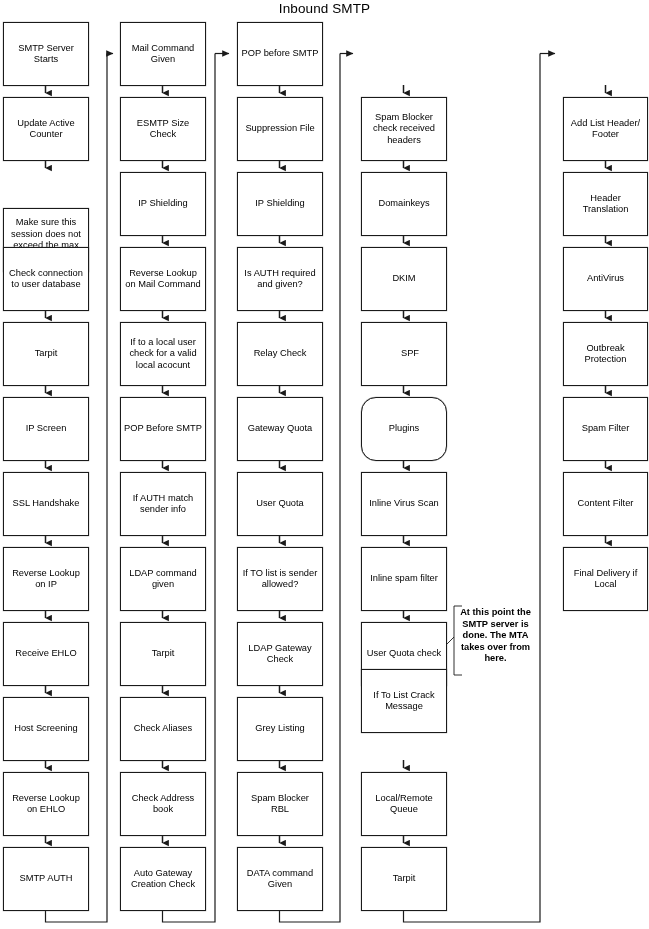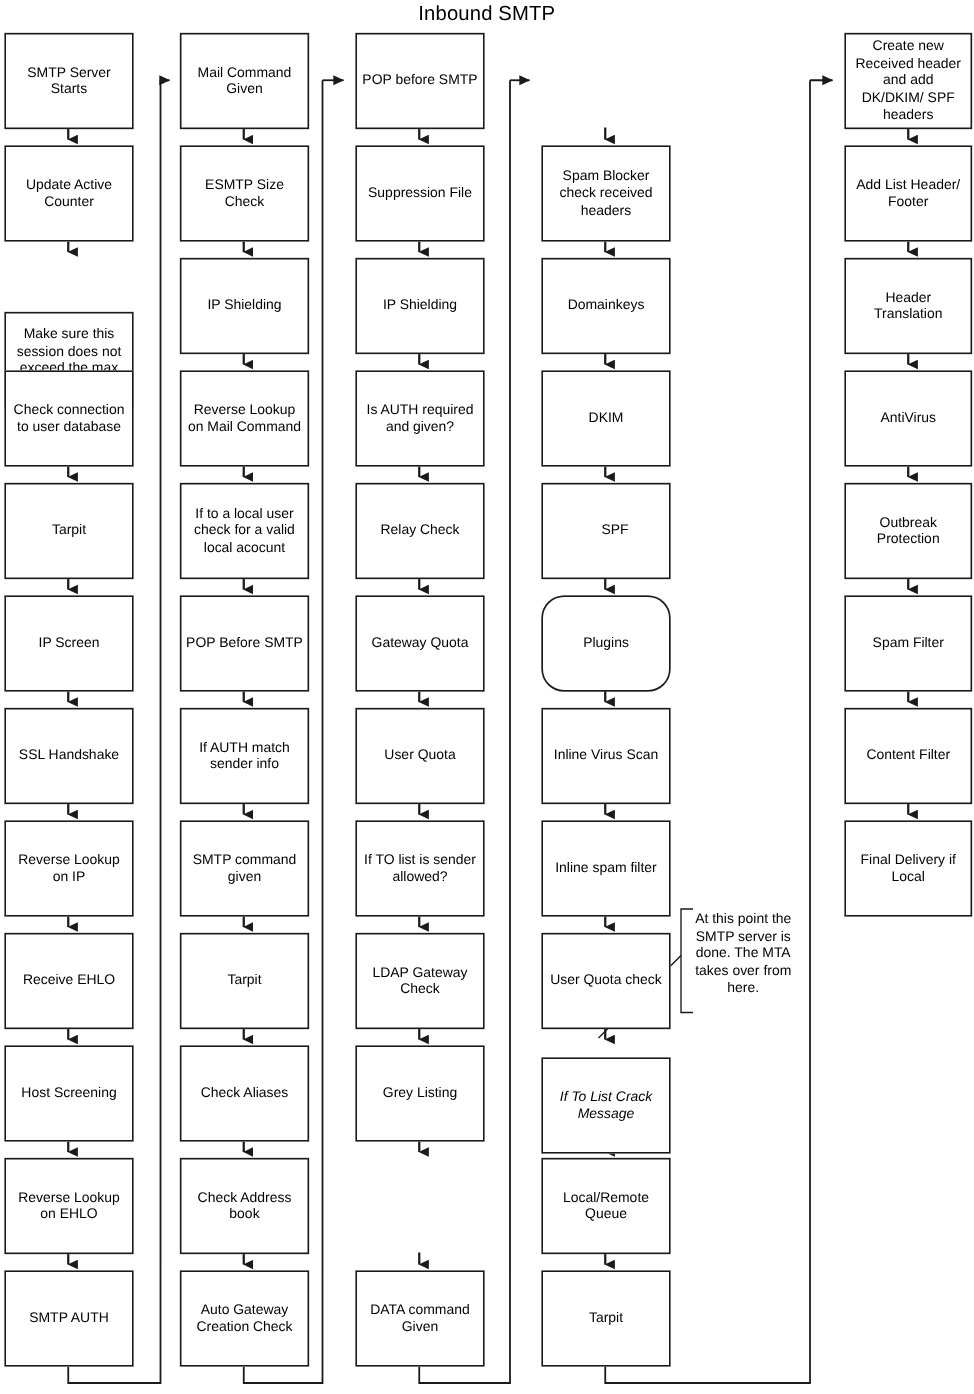--- a/index.html
+++ b/index.html
@@ -218,21 +218,21 @@
   <div class="node" style="left:120px;top:322px;width:86px;height:64px;">
     <span class="node-label">If to a local user check for a valid local acocunt</span>
   </div>
   <div class="node" style="left:120px;top:397px;width:86px;height:64px;">
     <span class="node-label">POP Before SMTP</span>
   </div>
   <div class="node" style="left:120px;top:472px;width:86px;height:64px;">
     <span class="node-label">If AUTH match sender info</span>
   </div>
   <div class="node" style="left:120px;top:547px;width:86px;height:64px;">
-    <span class="node-label">SMTP command given</span>
+    <span class="node-label">LDAP command given</span>
   </div>
   <div class="node" style="left:120px;top:622px;width:86px;height:64px;">
     <span class="node-label">Tarpit</span>
   </div>
   <div class="node" style="left:120px;top:697px;width:86px;height:64px;">
     <span class="node-label">Check Aliases</span>
   </div>
   <div class="node" style="left:120px;top:772px;width:86px;height:64px;">
     <span class="node-label">Check Address book</span>
   </div>
@@ -263,20 +263,23 @@
   </div>
   <div class="node" style="left:237px;top:547px;width:86px;height:64px;">
     <span class="node-label">If TO list is sender allowed?</span>
   </div>
   <div class="node" style="left:237px;top:622px;width:86px;height:64px;">
     <span class="node-label">LDAP Gateway Check</span>
   </div>
   <div class="node" style="left:237px;top:697px;width:86px;height:64px;">
     <span class="node-label">Grey Listing</span>
   </div>
+  <div class="node" style="left:237px;top:772px;width:86px;height:64px;">
+    <span class="node-label">Spam Blocker RBL</span>
+  </div>
   <div class="node" style="left:237px;top:847px;width:86px;height:64px;">
     <span class="node-label">DATA command Given</span>
   </div>
 
   <div class="node" style="left:361px;top:97px;width:86px;height:64px;">
     <span class="node-label">Spam Blocker check received headers</span>
   </div>
   <div class="node" style="left:361px;top:172px;width:86px;height:64px;">
     <span class="node-label">Domainkeys</span>
   </div>
@@ -291,33 +294,30 @@
   </div>
   <div class="node" style="left:361px;top:472px;width:86px;height:64px;">
     <span class="node-label">Inline Virus Scan</span>
   </div>
   <div class="node" style="left:361px;top:547px;width:86px;height:64px;">
     <span class="node-label">Inline spam filter</span>
   </div>
   <div class="node" style="left:361px;top:622px;width:86px;height:64px;">
     <span class="node-label">User Quota check</span>
   </div>
-  <div class="node" style="left:361px;top:705px;width:86px;height:64px;font-style:italic;">
+  <div class="node" style="left:361px;top:669px;width:86px;height:64px;">
     <span class="node-label">If To List Crack Message</span>
   </div>
   <div class="node" style="left:361px;top:772px;width:86px;height:64px;">
     <span class="node-label">Local/Remote Queue</span>
   </div>
   <div class="node" style="left:361px;top:847px;width:86px;height:64px;">
     <span class="node-label">Tarpit</span>
   </div>
 
-  <div class="node" style="left:563px;top:22px;width:85px;height:64px;">
-    <span class="node-label">Create new Received header and add DK/DKIM/ SPF headers</span>
-  </div>
   <div class="node" style="left:563px;top:97px;width:85px;height:64px;">
     <span class="node-label">Add List Header/ Footer</span>
   </div>
   <div class="node" style="left:563px;top:172px;width:85px;height:64px;">
     <span class="node-label">Header Translation</span>
   </div>
   <div class="node" style="left:563px;top:247px;width:85px;height:64px;">
     <span class="node-label">AntiVirus</span>
   </div>
   <div class="node" style="left:563px;top:322px;width:85px;height:64px;">
@@ -326,17 +326,17 @@
   <div class="node" style="left:563px;top:397px;width:85px;height:64px;">
     <span class="node-label">Spam Filter</span>
   </div>
   <div class="node" style="left:563px;top:472px;width:85px;height:64px;">
     <span class="node-label">Content Filter</span>
   </div>
   <div class="node" style="left:563px;top:547px;width:85px;height:64px;">
     <span class="node-label">Final Delivery if Local</span>
   </div>
 
-  <div class="callout" style="left:455px;top:606px;width:78px;height:70px;">
+  <div class="callout" style="left:455px;top:606px;width:78px;height:70px;font-weight:bold;">
     <span>At this point the SMTP server is done.  The MTA takes over from here.</span>
   </div>
 
 </div>
 
 </body></html>

